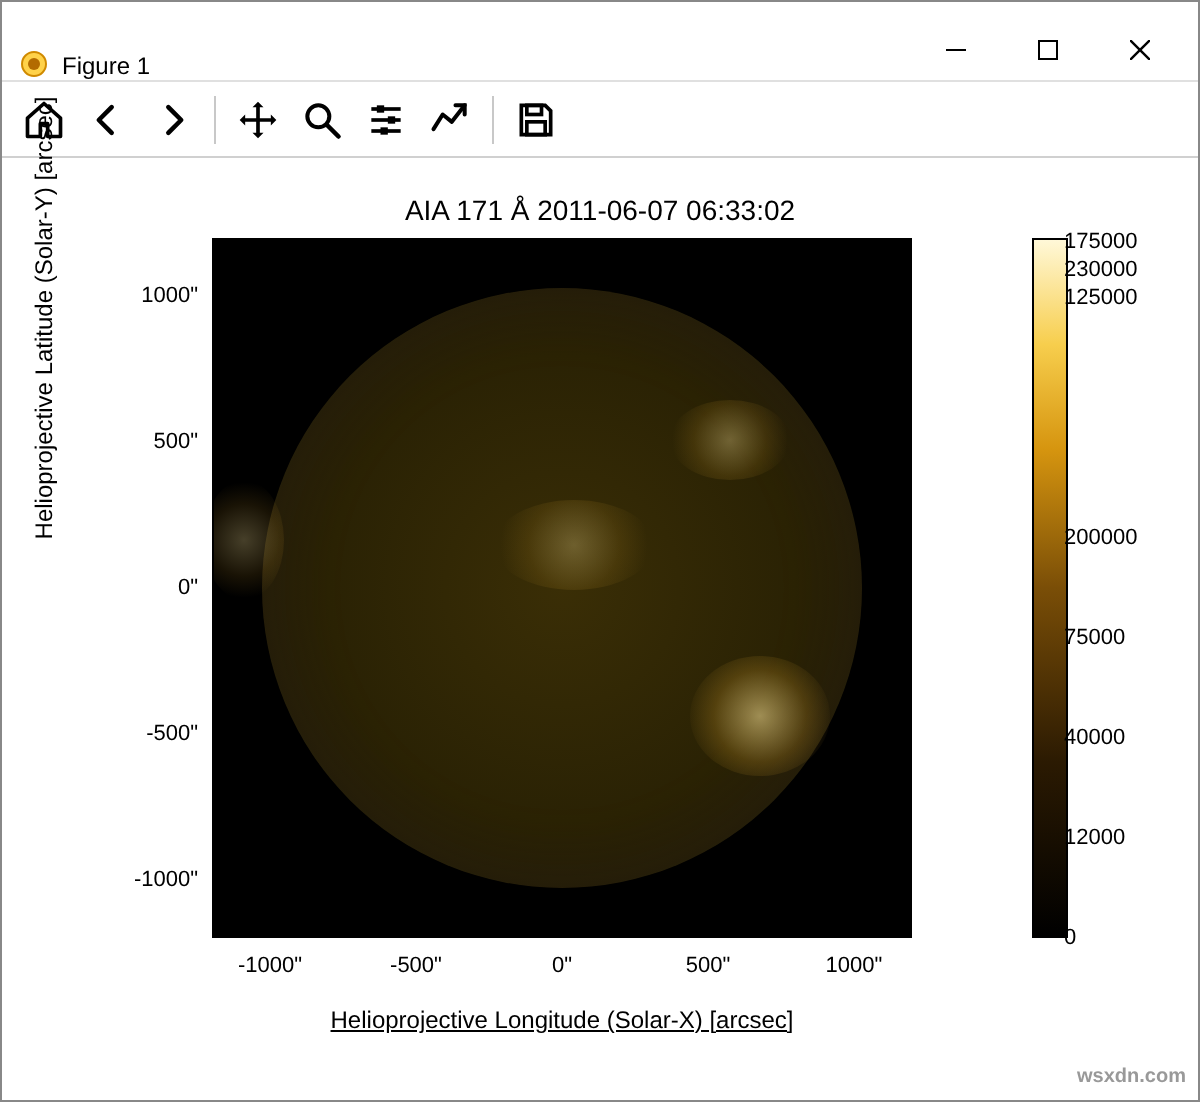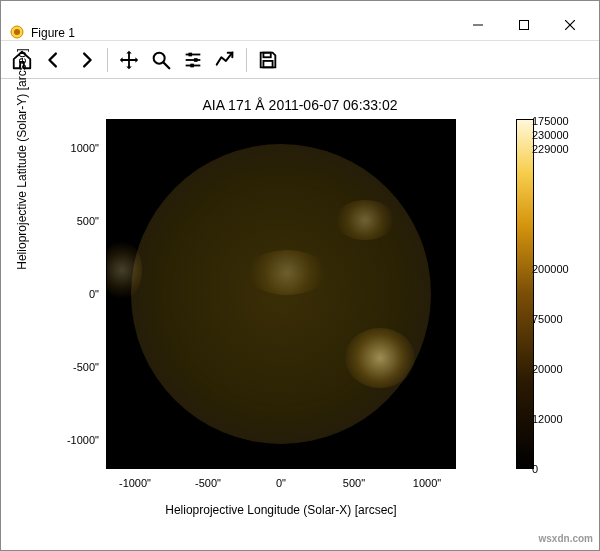--- a/index.html
+++ b/index.html
@@ -17,21 +17,21 @@
   .plot { position: absolute; left: 105px; top: 40px; width: 350px; height: 350px; background:#000; border:1px solid #000; overflow:hidden; }
   .sun { position:absolute; left:50%; top:50%; width:300px; height:300px; margin-left:-150px; margin-top:-150px; border-radius:50%;
          background: radial-gradient(circle at 50% 50%, #3a2e06 0%, #2a2204 55%, #14100a 82%, #000 100%);
          box-shadow: inset 0 0 40px 10px rgba(255,200,80,0.05); }
   .flare { position:absolute; border-radius:50%; background: radial-gradient(circle, rgba(255,230,150,0.55) 0%, rgba(200,150,40,0.25) 50%, transparent 80%); }
   .flare.a { right:40px; bottom:80px; width:70px; height:60px; }
   .flare.b { right:60px; top:80px; width:60px; height:40px; opacity:0.6; }
   .flare.c { left:140px; top:130px; width:80px; height:45px; opacity:0.5; }
   .flare.d { left:-5px; top:120px; width:40px; height:60px; opacity:0.5; }
   .ylabel { position:absolute; left:14px; top:210px; transform: rotate(-90deg); transform-origin:left top; font-size:12px; width:260px; text-align:center; }
-  .xlabel { position:absolute; left:105px; top:424px; width:350px; text-align:center; font-size:12px; }
+  .xlabel { position:absolute; left:105px; top:424px; width:350px; text-align:center; font-size:12px;text-decoration:underline; }
   .tick { position:absolute; font-size:11px; color:#000; }
   .ty { right: 500px; text-align:right; width:50px; }
   .tx { top:398px; text-align:center; width:60px; }
   .cbar { position:absolute; right:65px; top:40px; width:18px; height:350px; border:1px solid #000;
           background: linear-gradient(to top, #000000 0%, #2b1a02 25%, #7a4e07 50%, #d6950f 70%, #f7ce4d 85%, #fff8d8 100%); }
   .ctick { position:absolute; left:520px; font-size:11px; white-space:nowrap;margin-left:11px; }
   .watermark { position:absolute; right:6px; bottom:6px; font-size:10px; color:#999;font-weight:bold; }
 </style>
 </head>
 <body>
@@ -139,22 +139,22 @@
     <div class="tick tx" style="left:250px">0"</div>
     <div class="tick tx" style="left:323px">500"</div>
     <div class="tick tx" style="left:396px">1000"</div>
 
     <div class="ylabel">Helioprojective Latitude (Solar-Y) [arcsec]</div>
     <div class="xlabel">Helioprojective Longitude (Solar-X) [arcsec]</div>
 
     <div class="cbar"></div>
     <div class="ctick" style="top:384px">0</div>
     <div class="ctick" style="top:334px">12000</div>
-    <div class="ctick" style="top:284px">20000</div>
+    <div class="ctick" style="top:284px">40000</div>
     <div class="ctick" style="top:234px">75000</div>
     <div class="ctick" style="top:184px">200000</div>
-    <div class="ctick" style="top:64px">229000</div>
+    <div class="ctick" style="top:64px">125000</div>
     <div class="ctick" style="top:50px">230000</div>
     <div class="ctick" style="top:36px">175000</div>
 
     <div class="watermark">wsxdn.com</div>
   </div>
 </div>
 
 </body></html>

